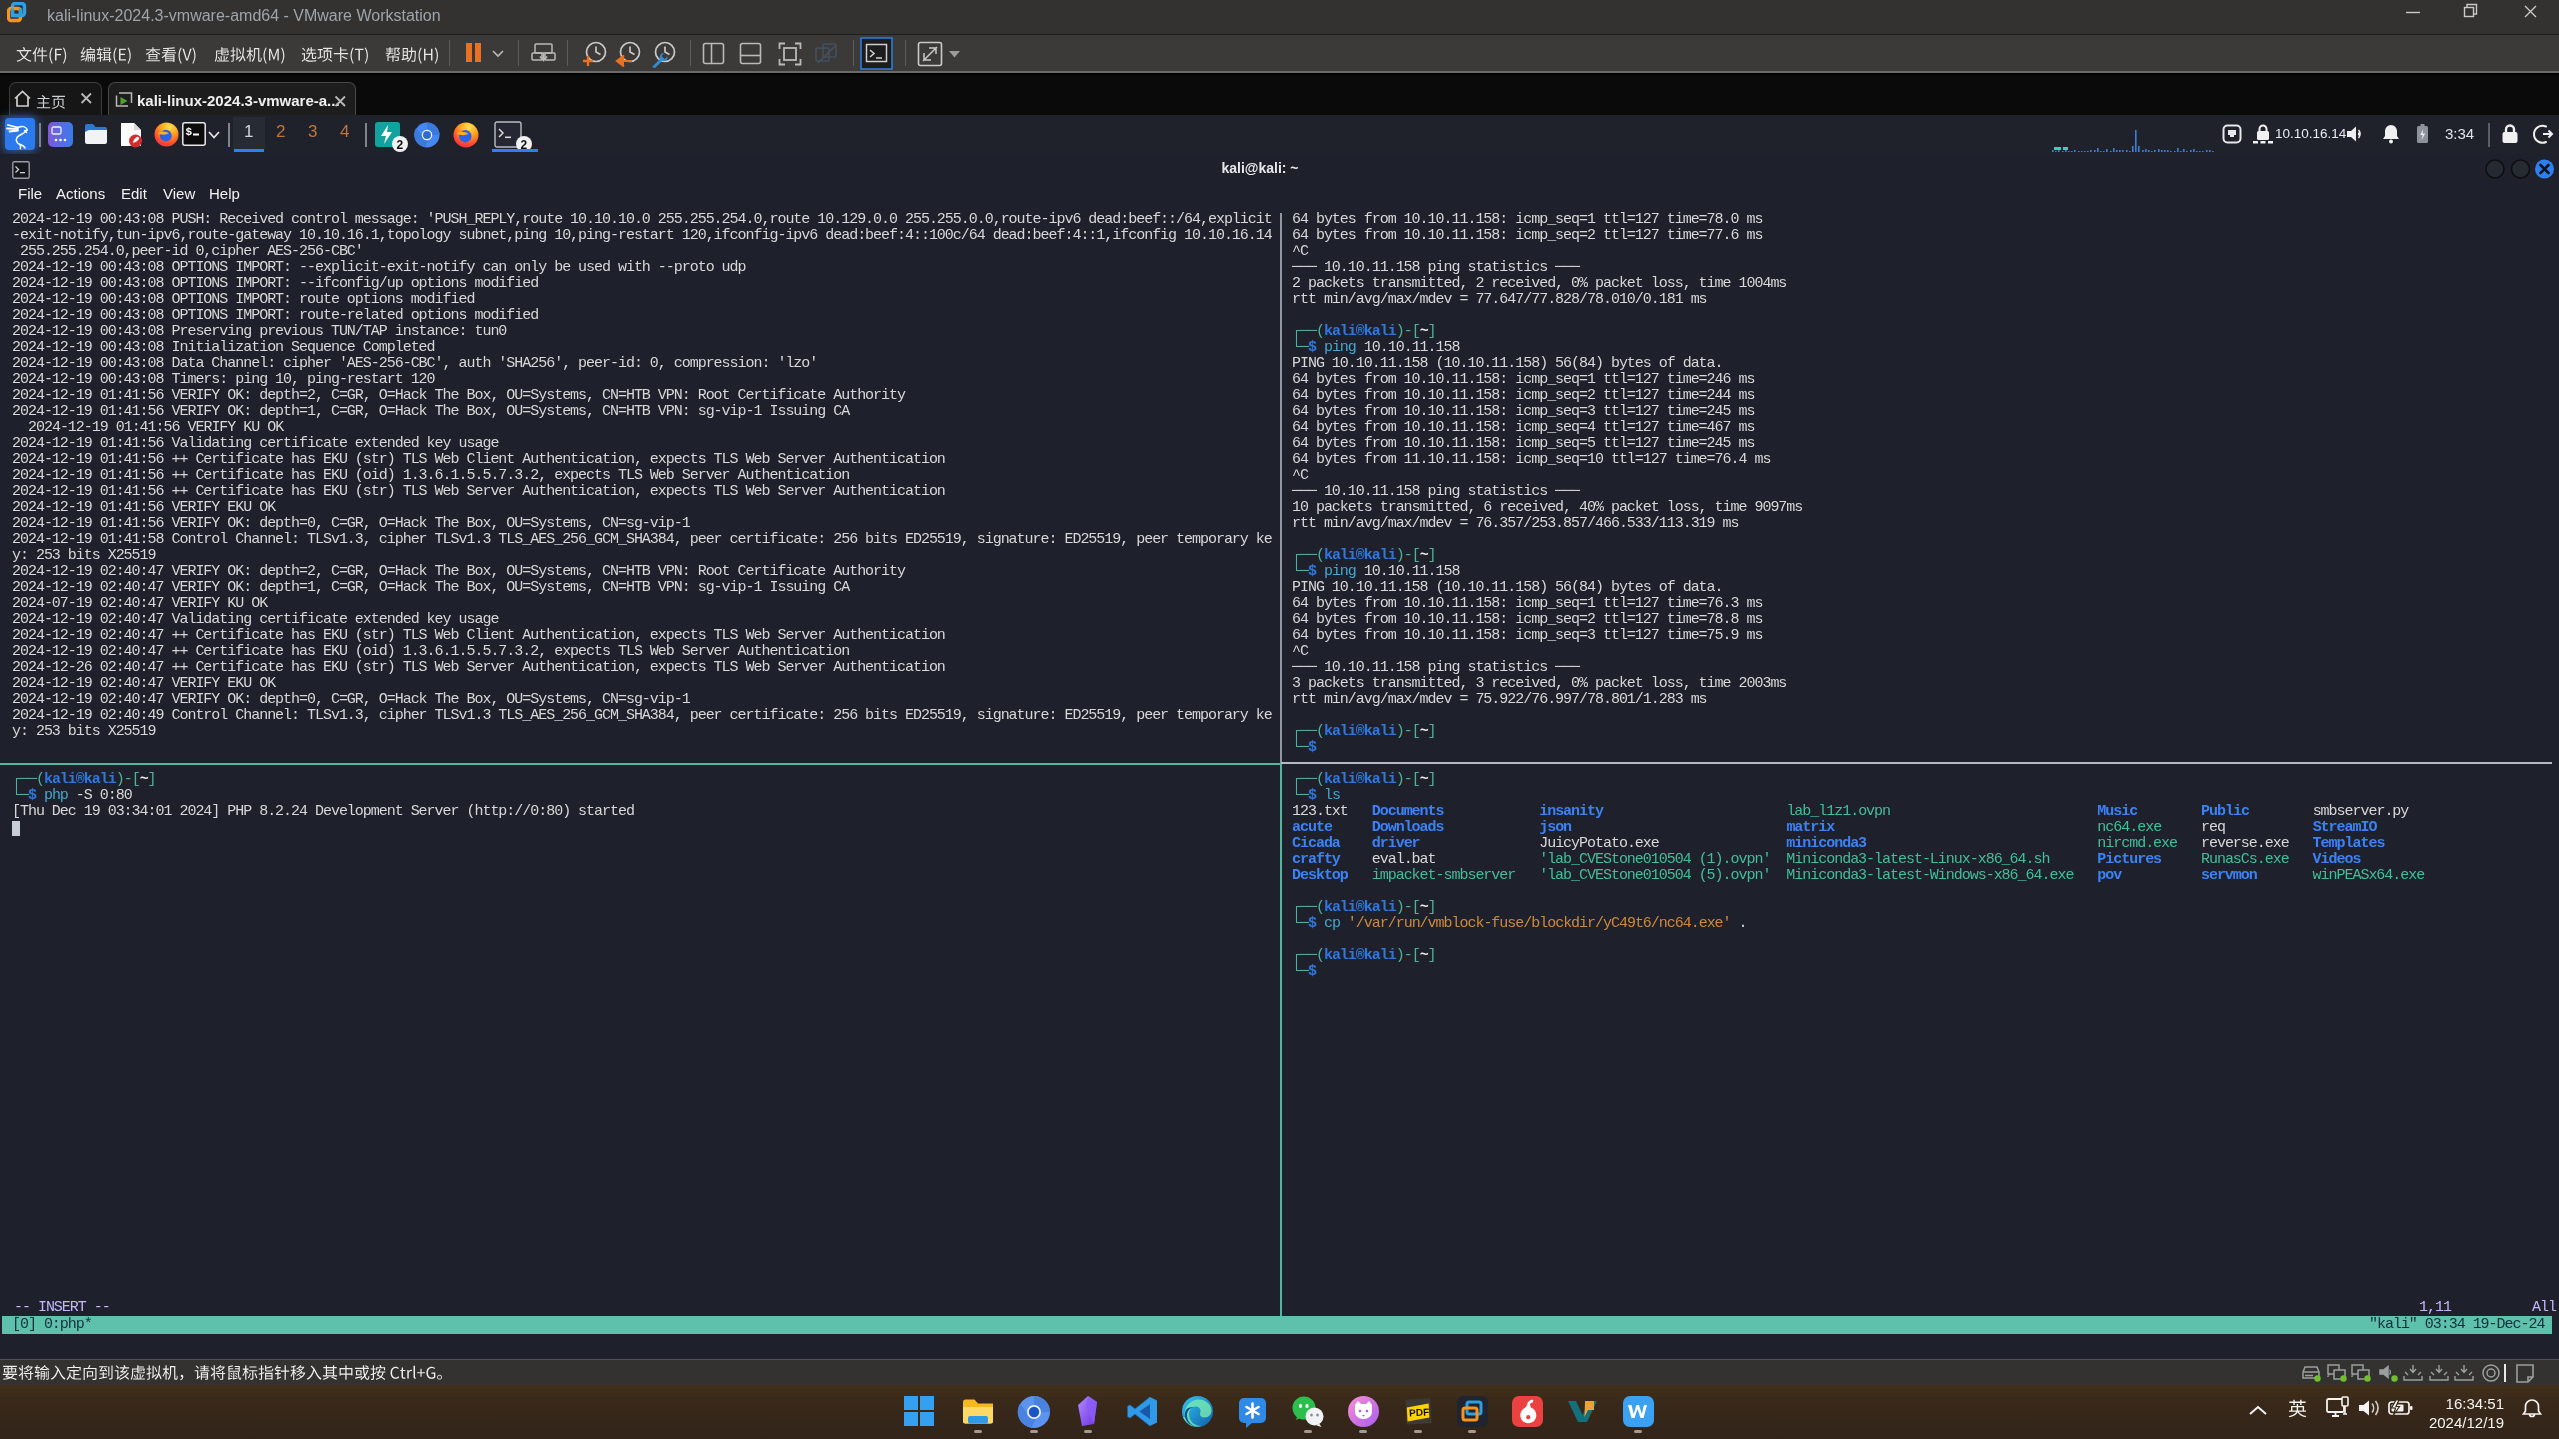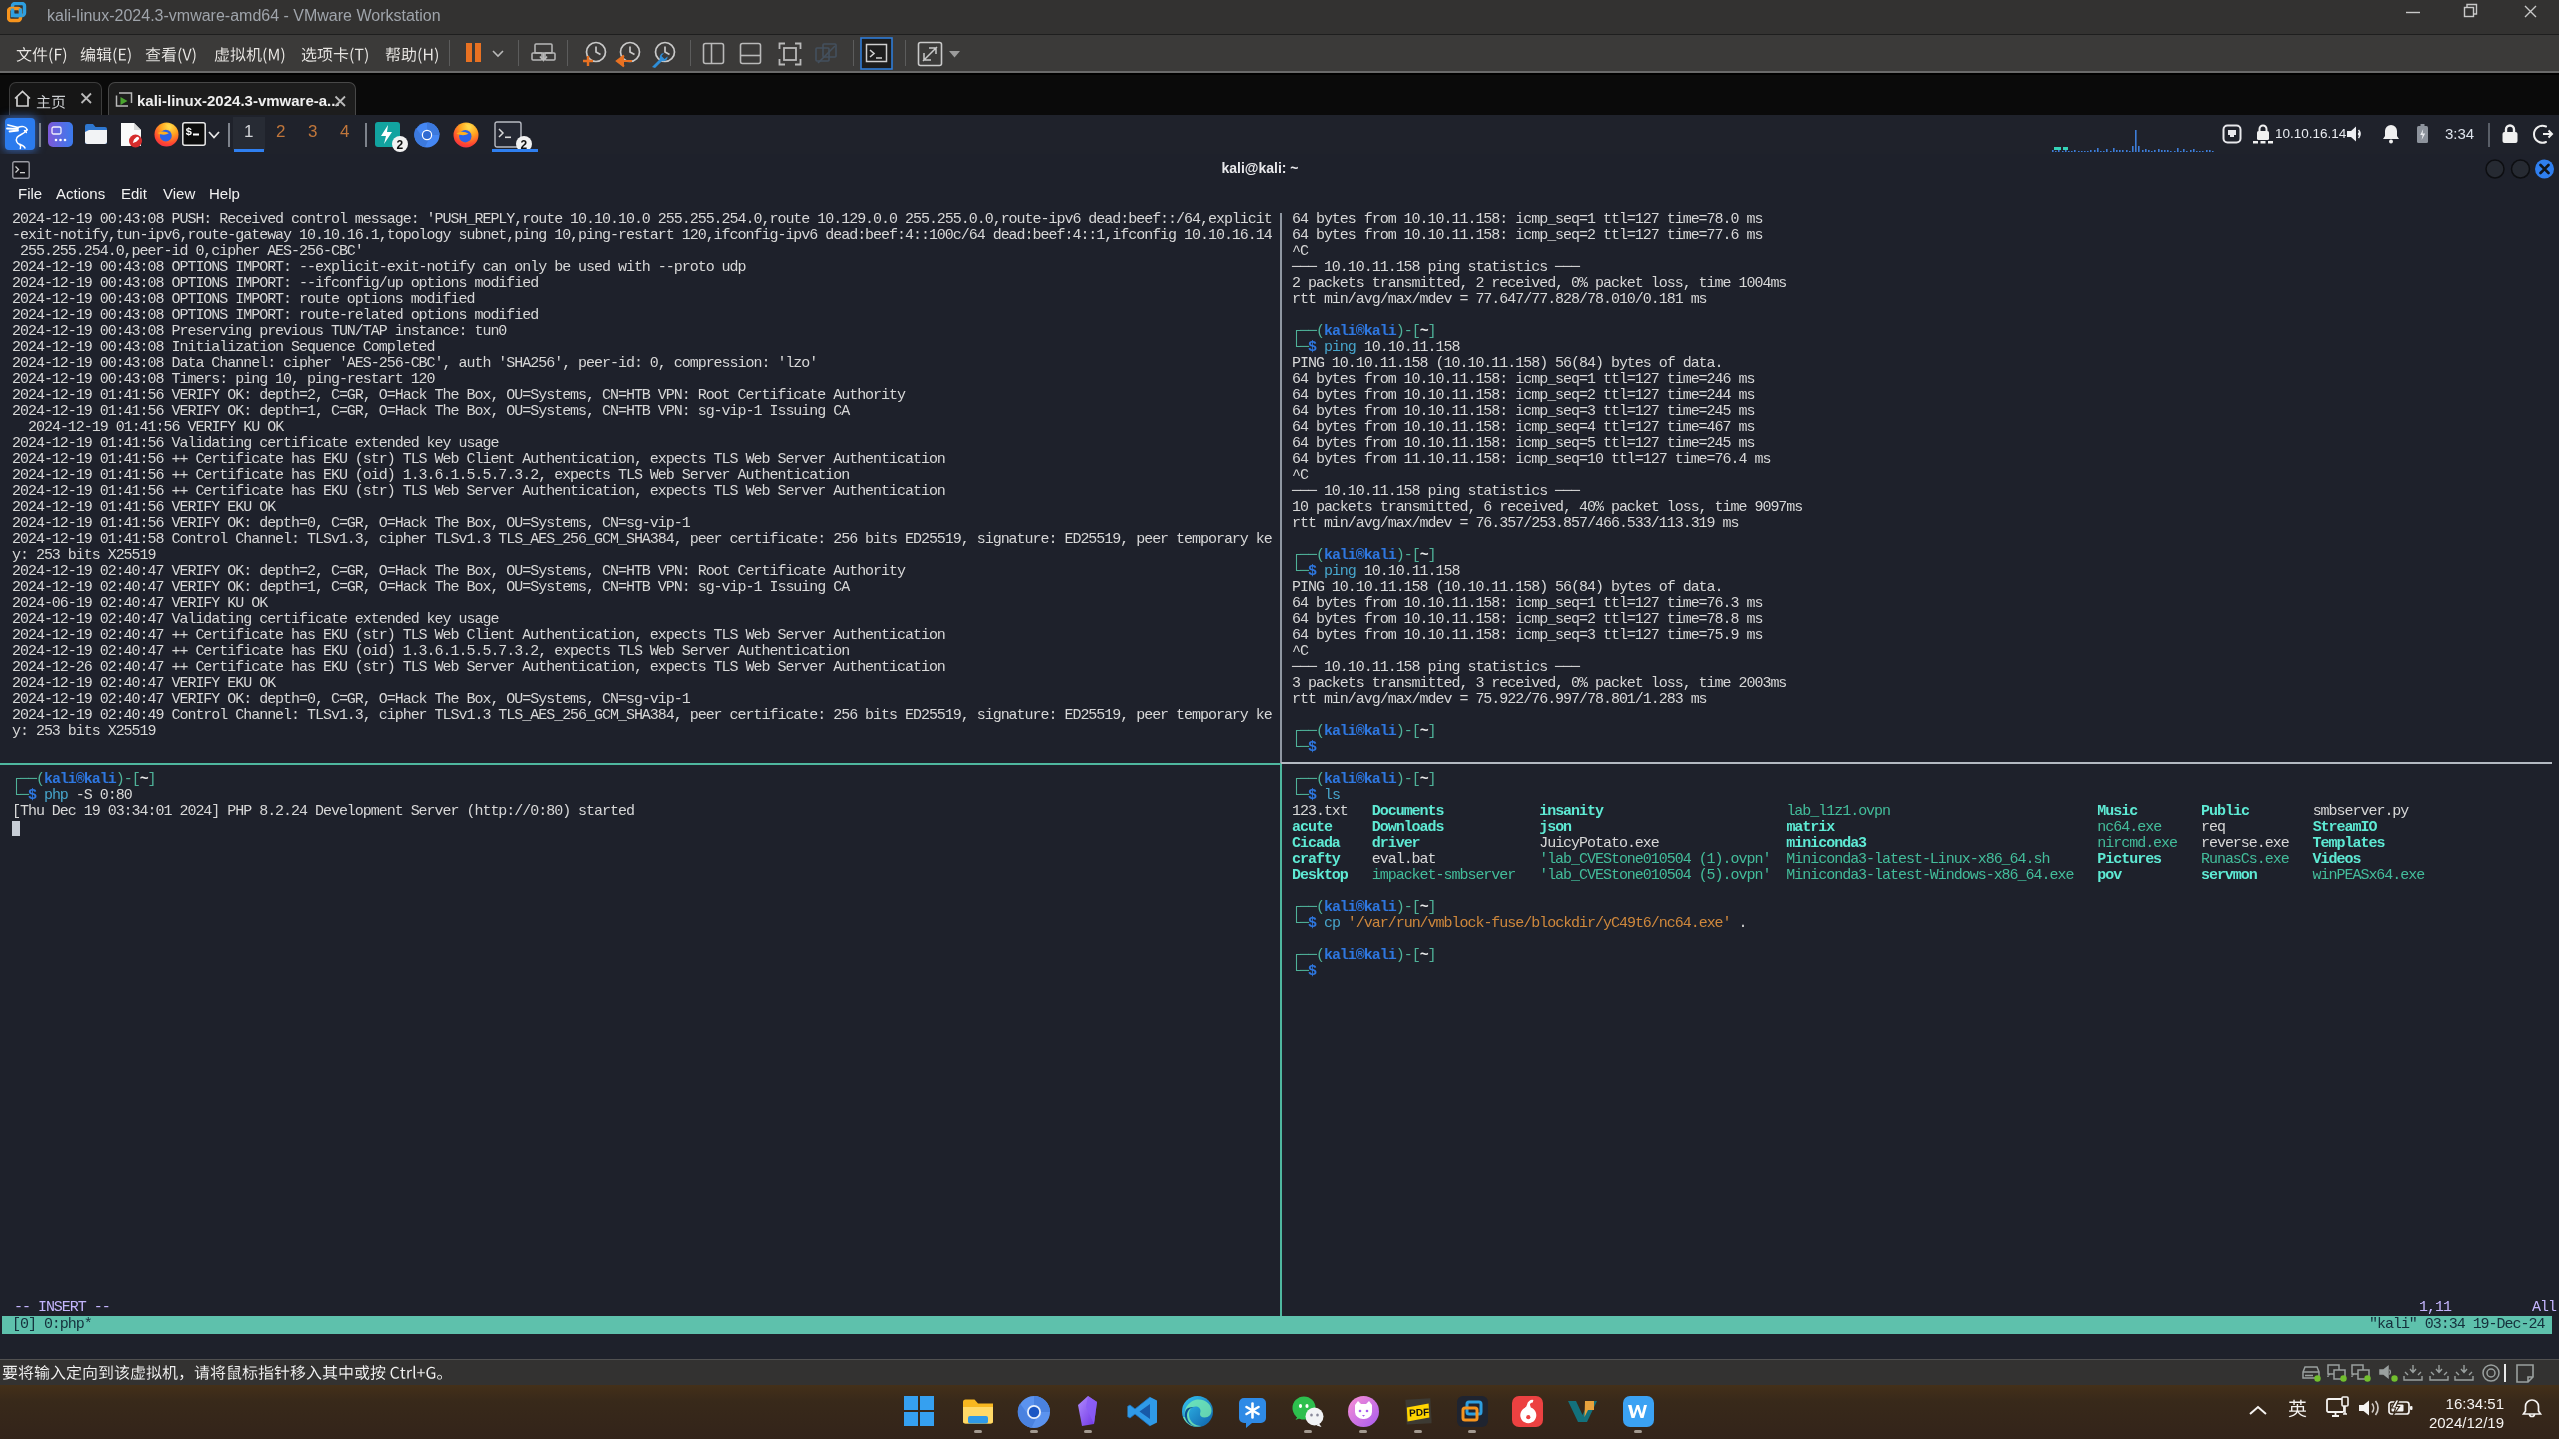--- a/index.html
+++ b/index.html
@@ -9,21 +9,21 @@
 #panel{position:absolute;left:0;top:115px;width:2559px;height:39px;background:#1f222b}
 #term{position:absolute;left:0;top:154px;width:2559px;height:1205px;background:#1e212b}
 #vmstatus{position:absolute;left:0;top:1359px;width:2559px;height:26px;background:#333231;border-top:1px solid #515151}
 #taskbar{position:absolute;left:0;top:1385px;width:2559px;height:54px;background:linear-gradient(180deg,#443019 0%,#38291a 30%,#33241a 100%)}
 .tr{position:absolute;font-family:"Liberation Mono",monospace;font-size:15px;letter-spacing:-1.0285px;line-height:16px;white-space:pre;color:#d7d7d7}
 .tr .g{color:#4fb299}
 .tr .b{color:#2e77e0;font-weight:bold}
 .tr .wb{color:#e9e9e9;font-weight:bold}
 .tr .c{color:#47a5cb}
 .tr .o{color:#cf883c}
-.tr .d{color:#5eead4;font-weight:bold}
+.tr .d{color:#3b82f6;font-weight:bold}
 .tr .e{color:#43bd9b;font-weight:normal}
 .tr.dim{color:#c4b5fd}
 .mt{position:absolute;font-size:15px;color:#f2f2f2}
 .sep{position:absolute;width:1px;background:#5c5c5c}
 .psep{position:absolute;width:1.5px;background:#7e838c}
 </style></head><body>
 <div id="titlebar">
 <svg class="abs" style="left:7px;top:2px" width="22" height="22" viewBox="0 0 22 22">
 <rect x="5.5" y="1.5" width="12" height="12" rx="2.5" fill="none" stroke="#2e9fe0" stroke-width="3.4"></rect>
 <rect x="1.5" y="6.5" width="12" height="12" rx="2.5" fill="none" stroke="#f7941d" stroke-width="3.4"></rect>
@@ -365,21 +365,21 @@
 <div class="tr" style="left:12px;top:436px">2024-12-19 01:41:56 Validating certificate extended key usage</div>
 <div class="tr" style="left:12px;top:452px">2024-12-19 01:41:56 ++ Certificate has EKU (str) TLS Web Client Authentication, expects TLS Web Server Authentication</div>
 <div class="tr" style="left:12px;top:468px">2024-12-19 01:41:56 ++ Certificate has EKU (oid) 1.3.6.1.5.5.7.3.2, expects TLS Web Server Authentication</div>
 <div class="tr" style="left:12px;top:484px">2024-12-19 01:41:56 ++ Certificate has EKU (str) TLS Web Server Authentication, expects TLS Web Server Authentication</div>
 <div class="tr" style="left:12px;top:500px">2024-12-19 01:41:56 VERIFY EKU OK</div>
 <div class="tr" style="left:12px;top:516px">2024-12-19 01:41:56 VERIFY OK: depth=0, C=GR, O=Hack The Box, OU=Systems, CN=sg-vip-1</div>
 <div class="tr" style="left:12px;top:532px">2024-12-19 01:41:58 Control Channel: TLSv1.3, cipher TLSv1.3 TLS_AES_256_GCM_SHA384, peer certificate: 256 bits ED25519, signature: ED25519, peer temporary ke</div>
 <div class="tr" style="left:12px;top:548px">y: 253 bits X25519</div>
 <div class="tr" style="left:12px;top:564px">2024-12-19 02:40:47 VERIFY OK: depth=2, C=GR, O=Hack The Box, OU=Systems, CN=HTB VPN: Root Certificate Authority</div>
 <div class="tr" style="left:12px;top:580px">2024-12-19 02:40:47 VERIFY OK: depth=1, C=GR, O=Hack The Box, OU=Systems, CN=HTB VPN: sg-vip-1 Issuing CA</div>
-<div class="tr" style="left:12px;top:596px">2024-06-19 02:40:47 VERIFY KU OK</div>
+<div class="tr" style="left:12px;top:596px">2024-07-19 02:40:47 VERIFY KU OK</div>
 <div class="tr" style="left:12px;top:612px">2024-12-19 02:40:47 Validating certificate extended key usage</div>
 <div class="tr" style="left:12px;top:628px">2024-12-19 02:40:47 ++ Certificate has EKU (str) TLS Web Client Authentication, expects TLS Web Server Authentication</div>
 <div class="tr" style="left:12px;top:644px">2024-12-19 02:40:47 ++ Certificate has EKU (oid) 1.3.6.1.5.5.7.3.2, expects TLS Web Server Authentication</div>
 <div class="tr" style="left:12px;top:660px">2024-12-26 02:40:47 ++ Certificate has EKU (str) TLS Web Server Authentication, expects TLS Web Server Authentication</div>
 <div class="tr" style="left:12px;top:676px">2024-12-19 02:40:47 VERIFY EKU OK</div>
 <div class="tr" style="left:12px;top:692px">2024-12-19 02:40:47 VERIFY OK: depth=0, C=GR, O=Hack The Box, OU=Systems, CN=sg-vip-1</div>
 <div class="tr" style="left:12px;top:708px">2024-12-19 02:40:49 Control Channel: TLSv1.3, cipher TLSv1.3 TLS_AES_256_GCM_SHA384, peer certificate: 256 bits ED25519, signature: ED25519, peer temporary ke</div>
 <div class="tr" style="left:12px;top:724px">y: 253 bits X25519</div>
 <div class="tr" style="left:12px;top:772px"><span class="g">┌──(</span><span class="b">kali</span><span class="b">®</span><span class="b">kali</span><span class="g">)-[</span><span class="wb">~</span><span class="g">]</span></div>
 <div class="tr" style="left:12px;top:788px"><span class="g">└─</span><span class="b">$</span> <span class="c">php</span> -S 0:80</div>

